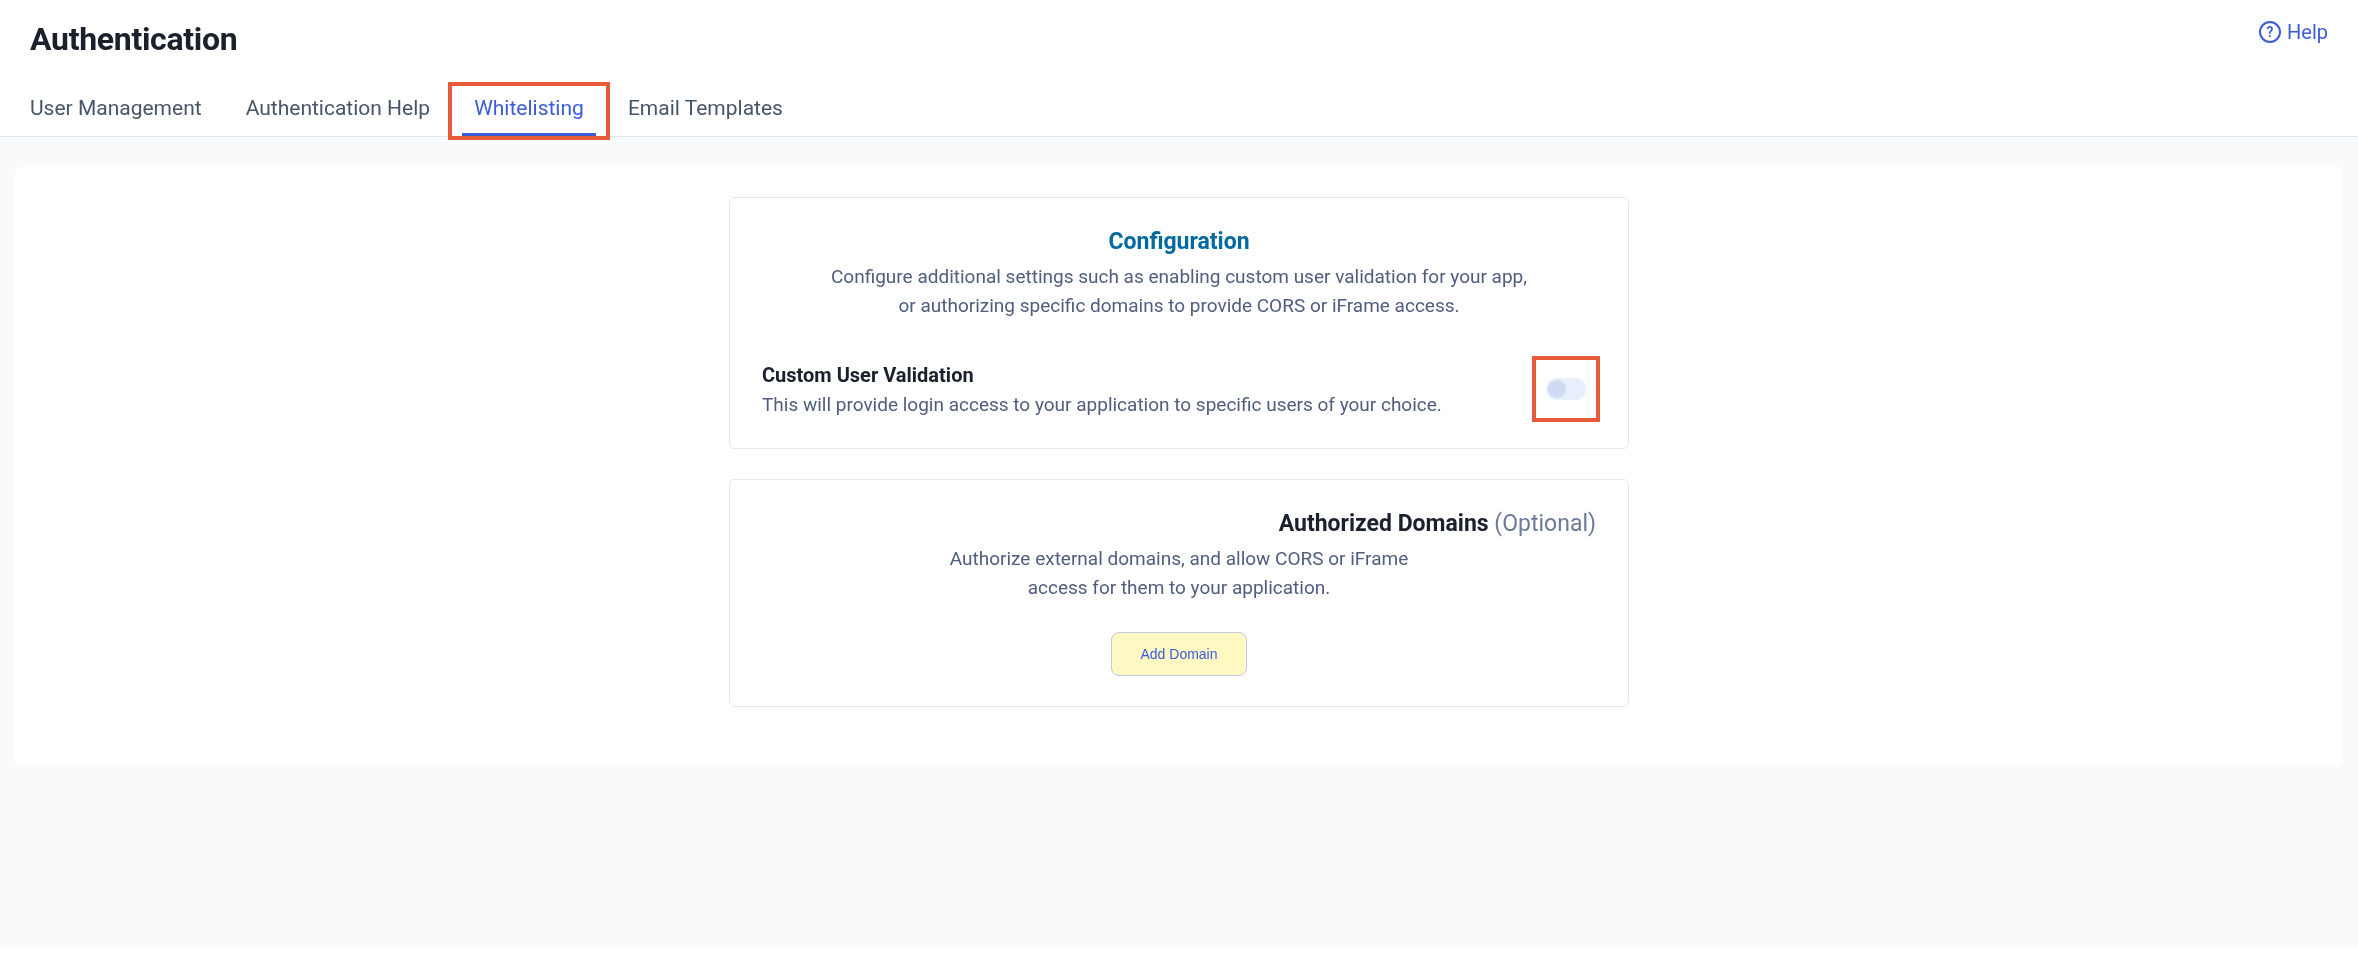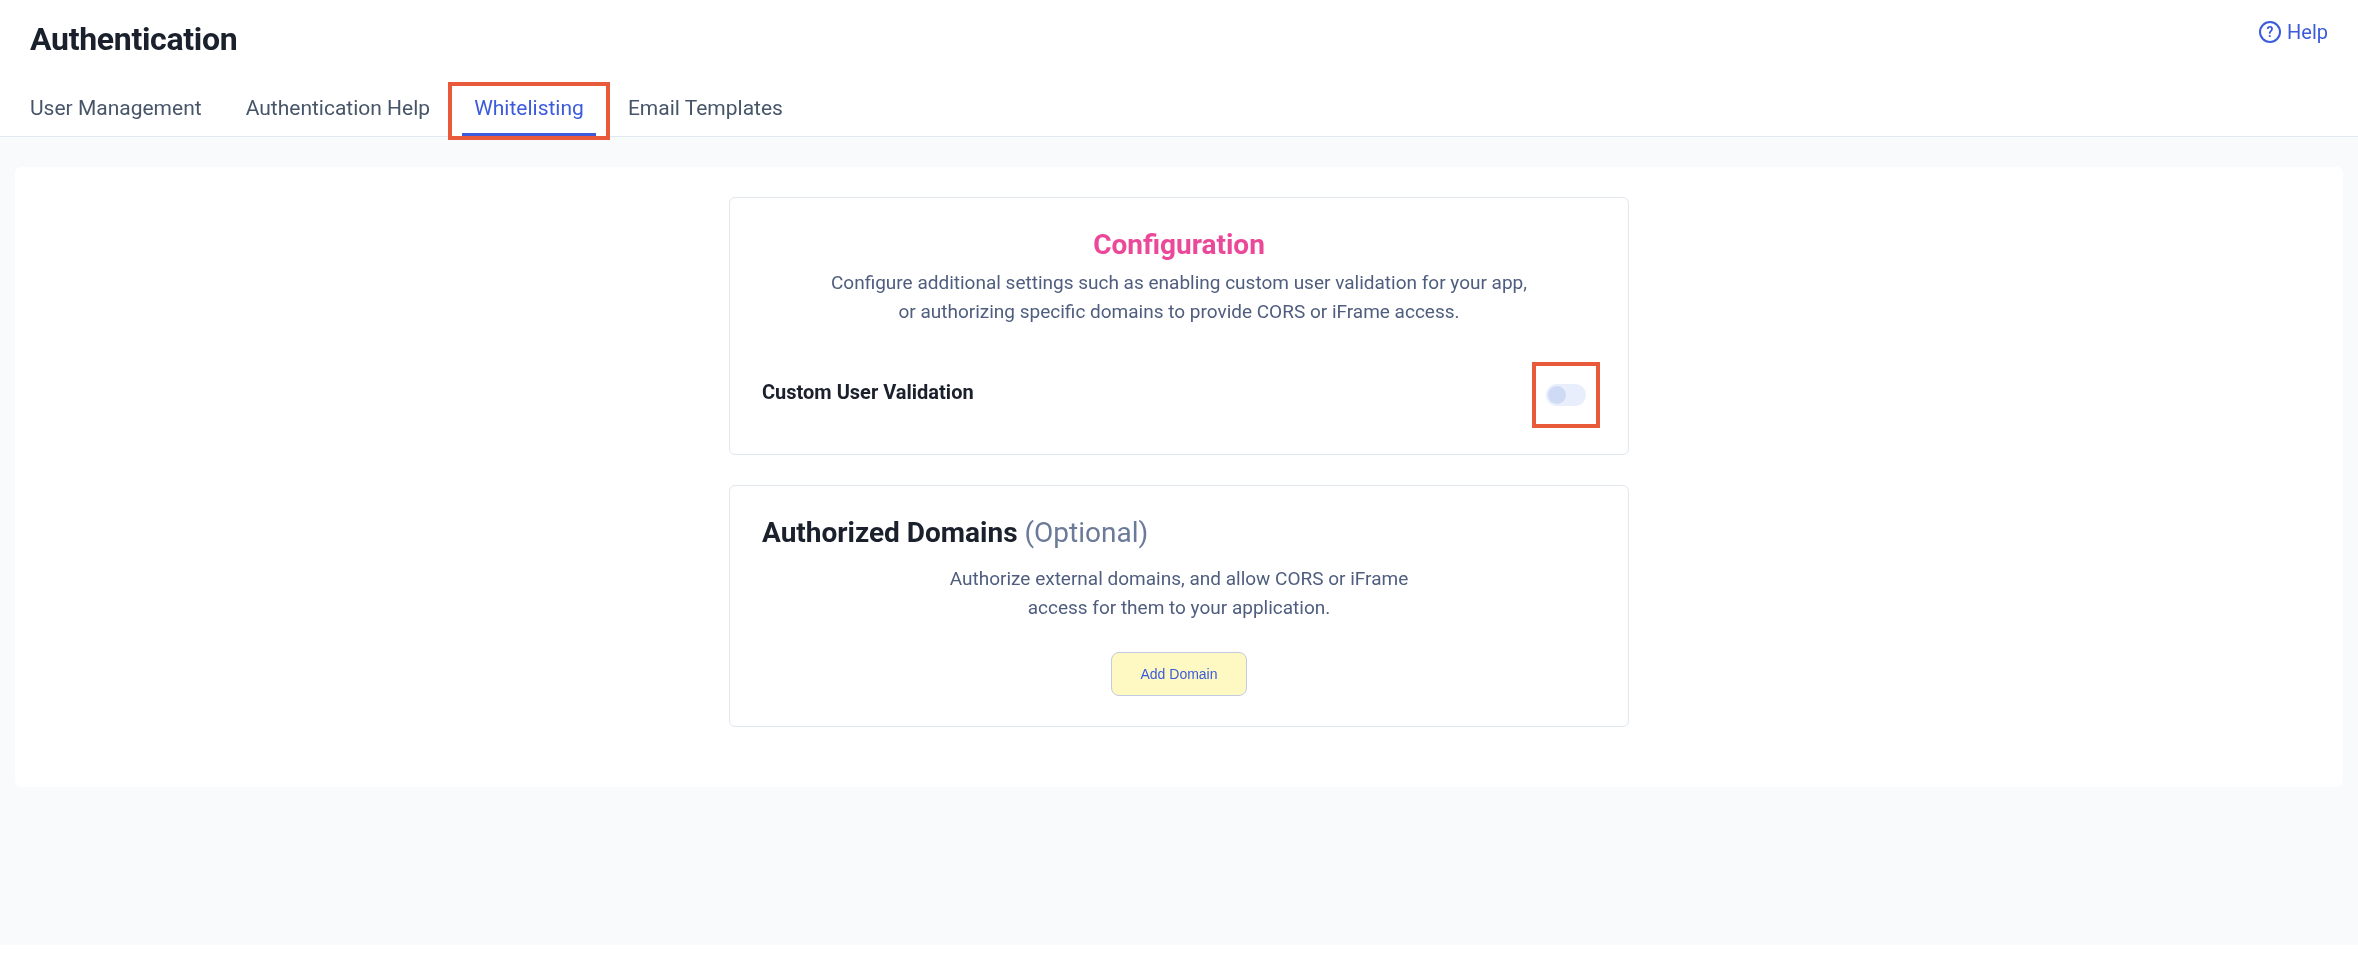--- a/index.html
+++ b/index.html
@@ -91,23 +91,23 @@
     }
     .panel {
       max-width: 900px;
       margin: 0 auto 30px auto;
       border: 1px solid #e2e8f0;
       border-radius: 6px;
       padding: 30px 32px;
     }
     .panel-title {
       text-align: center;
-      font-size: 28px;
-      font-weight: 700;
-      color: #ec4899;
+      font-size: 23px;
+      font-weight: 700;
+      color: #0369a1;
       margin-bottom: 8px;
     }
     .panel-subtitle {
       text-align: center;
       font-size: 19px;
       color: #4f5d7e;
       line-height: 1.5;
       max-width: 700px;
       margin: 0 auto;
     }
@@ -151,24 +151,24 @@
     .toggle-knob {
       width: 18px;
       height: 18px;
       background: #cfdaf5;
       border-radius: 50%;
       position: absolute;
       top: 2px;
       left: 2px;
     }
     .panel-title-row {
-      text-align: left;
-      font-size: 28px;
-      color: #1a202c;
-      margin-bottom: 16px;
+      text-align: right;
+      font-size: 23px;
+      color: #1a202c;
+      margin-bottom: 8px;
     }
     .panel-title-strong {
       font-weight: 700;
     }
     .panel-title-light {
       font-weight: 400;
       color: #6b7a99;
     }
     .btn-outline {
       display: block;
@@ -210,20 +210,21 @@
 
 <div class="content-area">
   <div class="content-inner">
 
     <div class="panel">
       <div class="panel-title">Configuration</div>
       <div class="panel-subtitle">Configure additional settings such as enabling custom user validation for your app, or authorizing specific domains to provide CORS or iFrame access.</div>
       <div class="setting-row">
         <div class="setting-text">
           <div class="setting-label">Custom User Validation</div>
+          <div class="setting-desc">This will provide login access to your application to specific users of your choice.</div>
         </div>
         <div class="toggle-wrap highlighted">
           <div class="toggle">
             <div class="toggle-knob"></div>
           </div>
         </div>
       </div>
     </div>
 
     <div class="panel">

